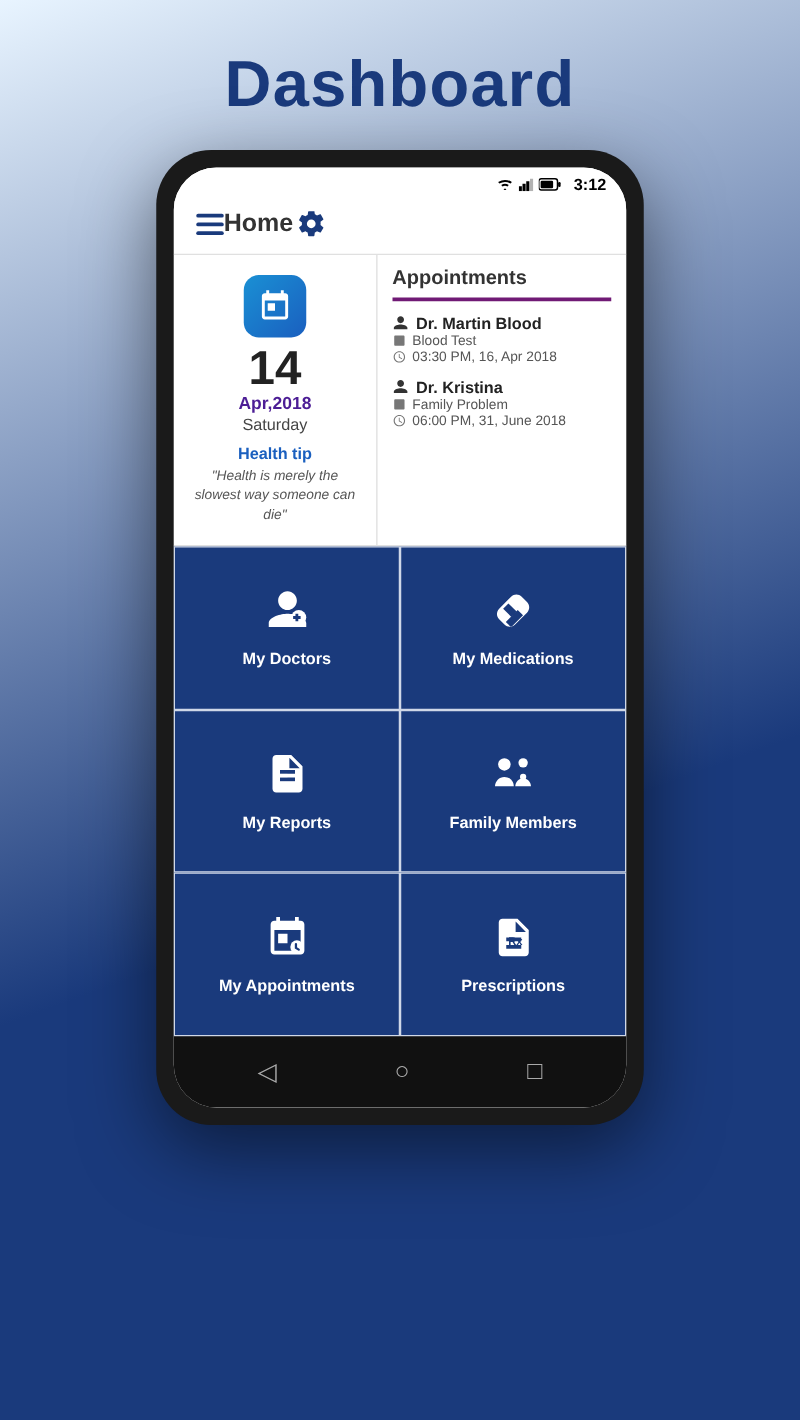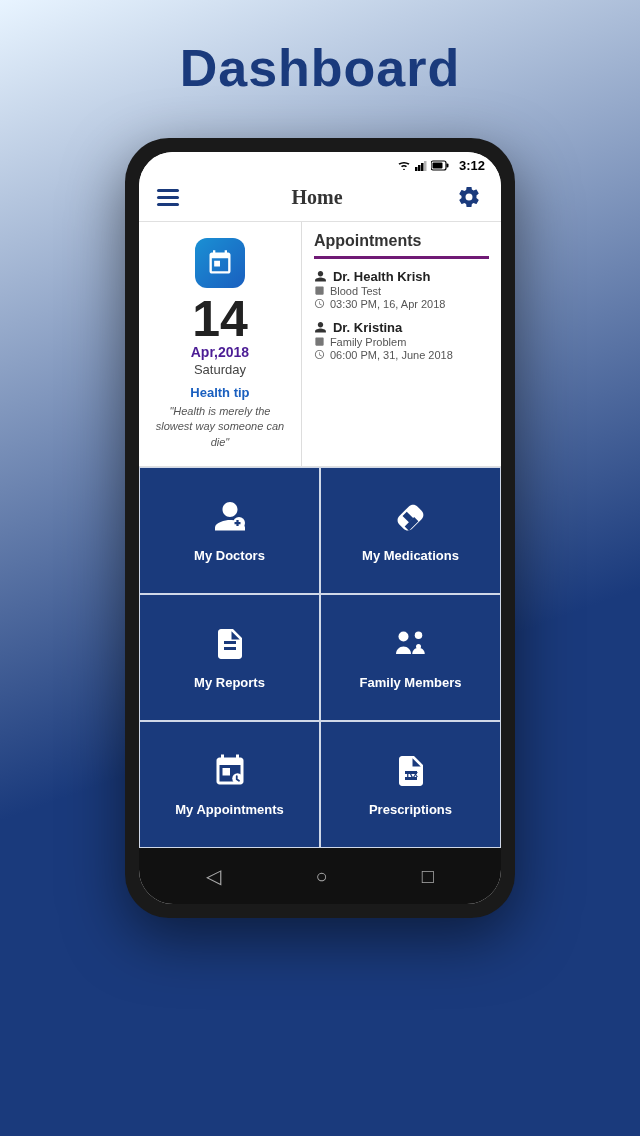--- a/index.html
+++ b/index.html
@@ -19,21 +19,21 @@
       text-align: center;
       font-size: 52px;
       font-weight: 900;
       color: #1a3a7c;
       letter-spacing: 1px;
     }
 
     
     .phone {
       position: absolute;
-      top: 138px;
+      top: 120px;
       left: 50%;
       transform: translateX(-50%);
       width: 390px;
       height: 780px;
       background: #1a1a1a;
       border-radius: 44px;
       box-shadow: 0 20px 60px rgba(0,0,0,0.5);
       padding: 14px;
     }
 
@@ -67,25 +67,24 @@
       font-weight: bold;
       color: #000;
       margin-left: 4px;
     }
 
     
     .top-bar {
       background: #fff;
       display: flex;
       align-items: center;
-      justify-content: space-between;
+      justify-content: flex-start;
       padding: 8px 18px 10px;
       border-bottom: 1px solid #e0e0e0;
       flex-shrink: 0;
-      font-family: Liberation Serif, serif;
     }
     .hamburger-icon {
       display: flex;
       flex-direction: column;
       gap: 4px;
       cursor: pointer;
     }
     .hamburger-icon span {
       display: block;
       width: 22px;
@@ -128,21 +127,21 @@
       height: 50px;
       background: linear-gradient(135deg, #1a90d4, #1a5fbf);
       border-radius: 12px;
       display: flex;
       align-items: center;
       justify-content: center;
       margin-bottom: 6px;
     }
     .cal-icon svg { fill: white; }
     .cal-date {
-      font-size: 50px;
+      font-size: 38px;
       font-weight: bold;
       color: #222;
       line-height: 1;
     }
     .cal-month {
       font-size: 14px;
       font-weight: 700;
       color: #4c1d95;
     }
     .cal-day {
@@ -303,21 +302,21 @@
       </div>
 
       <div class="appts-side">
         <div class="appts-title">Appointments</div>
 
         <div class="appt-item">
           <div class="appt-doctor">
             <svg width="13" height="13" viewBox="0 0 24 24" fill="#333">
               <path d="M12 12c2.7 0 5-2.3 5-5S14.7 2 12 2 7 4.3 7 7s2.3 5 5 5zm0 2c-3.3 0-10 1.7-10 5v2h20v-2c0-3.3-6.7-5-10-5z"></path>
             </svg>
-            <span>Dr. Health Krish</span>
+            <span>Dr. Martin Blood</span>
           </div>
           <div class="appt-detail">
             <svg width="11" height="11" viewBox="0 0 24 24" fill="#777">
               <path d="M7 11H9V13H7V11M21 5V19C21 20.1 20.1 21 19 21H5C3.9 21 3 20.1 3 19V5C3 3.9 3.9 3 5 3H19C20.1 3 21 3.9 21 5M11 7H13V11H17V13H13V17H11V13H7V11H11V7Z"></path>
             </svg>
             <span>Blood Test</span>
           </div>
           <div class="appt-detail">
             <svg width="11" height="11" viewBox="0 0 24 24" fill="#777">
               <path d="M12 2C6.5 2 2 6.5 2 12s4.5 10 10 10 10-4.5 10-10S17.5 2 12 2zm0 18c-4.4 0-8-3.6-8-8s3.6-8 8-8 8 3.6 8 8-3.6 8-8 8zm.5-13H11v6l5.2 3.2.8-1.3-4.5-2.7V7z"></path>

